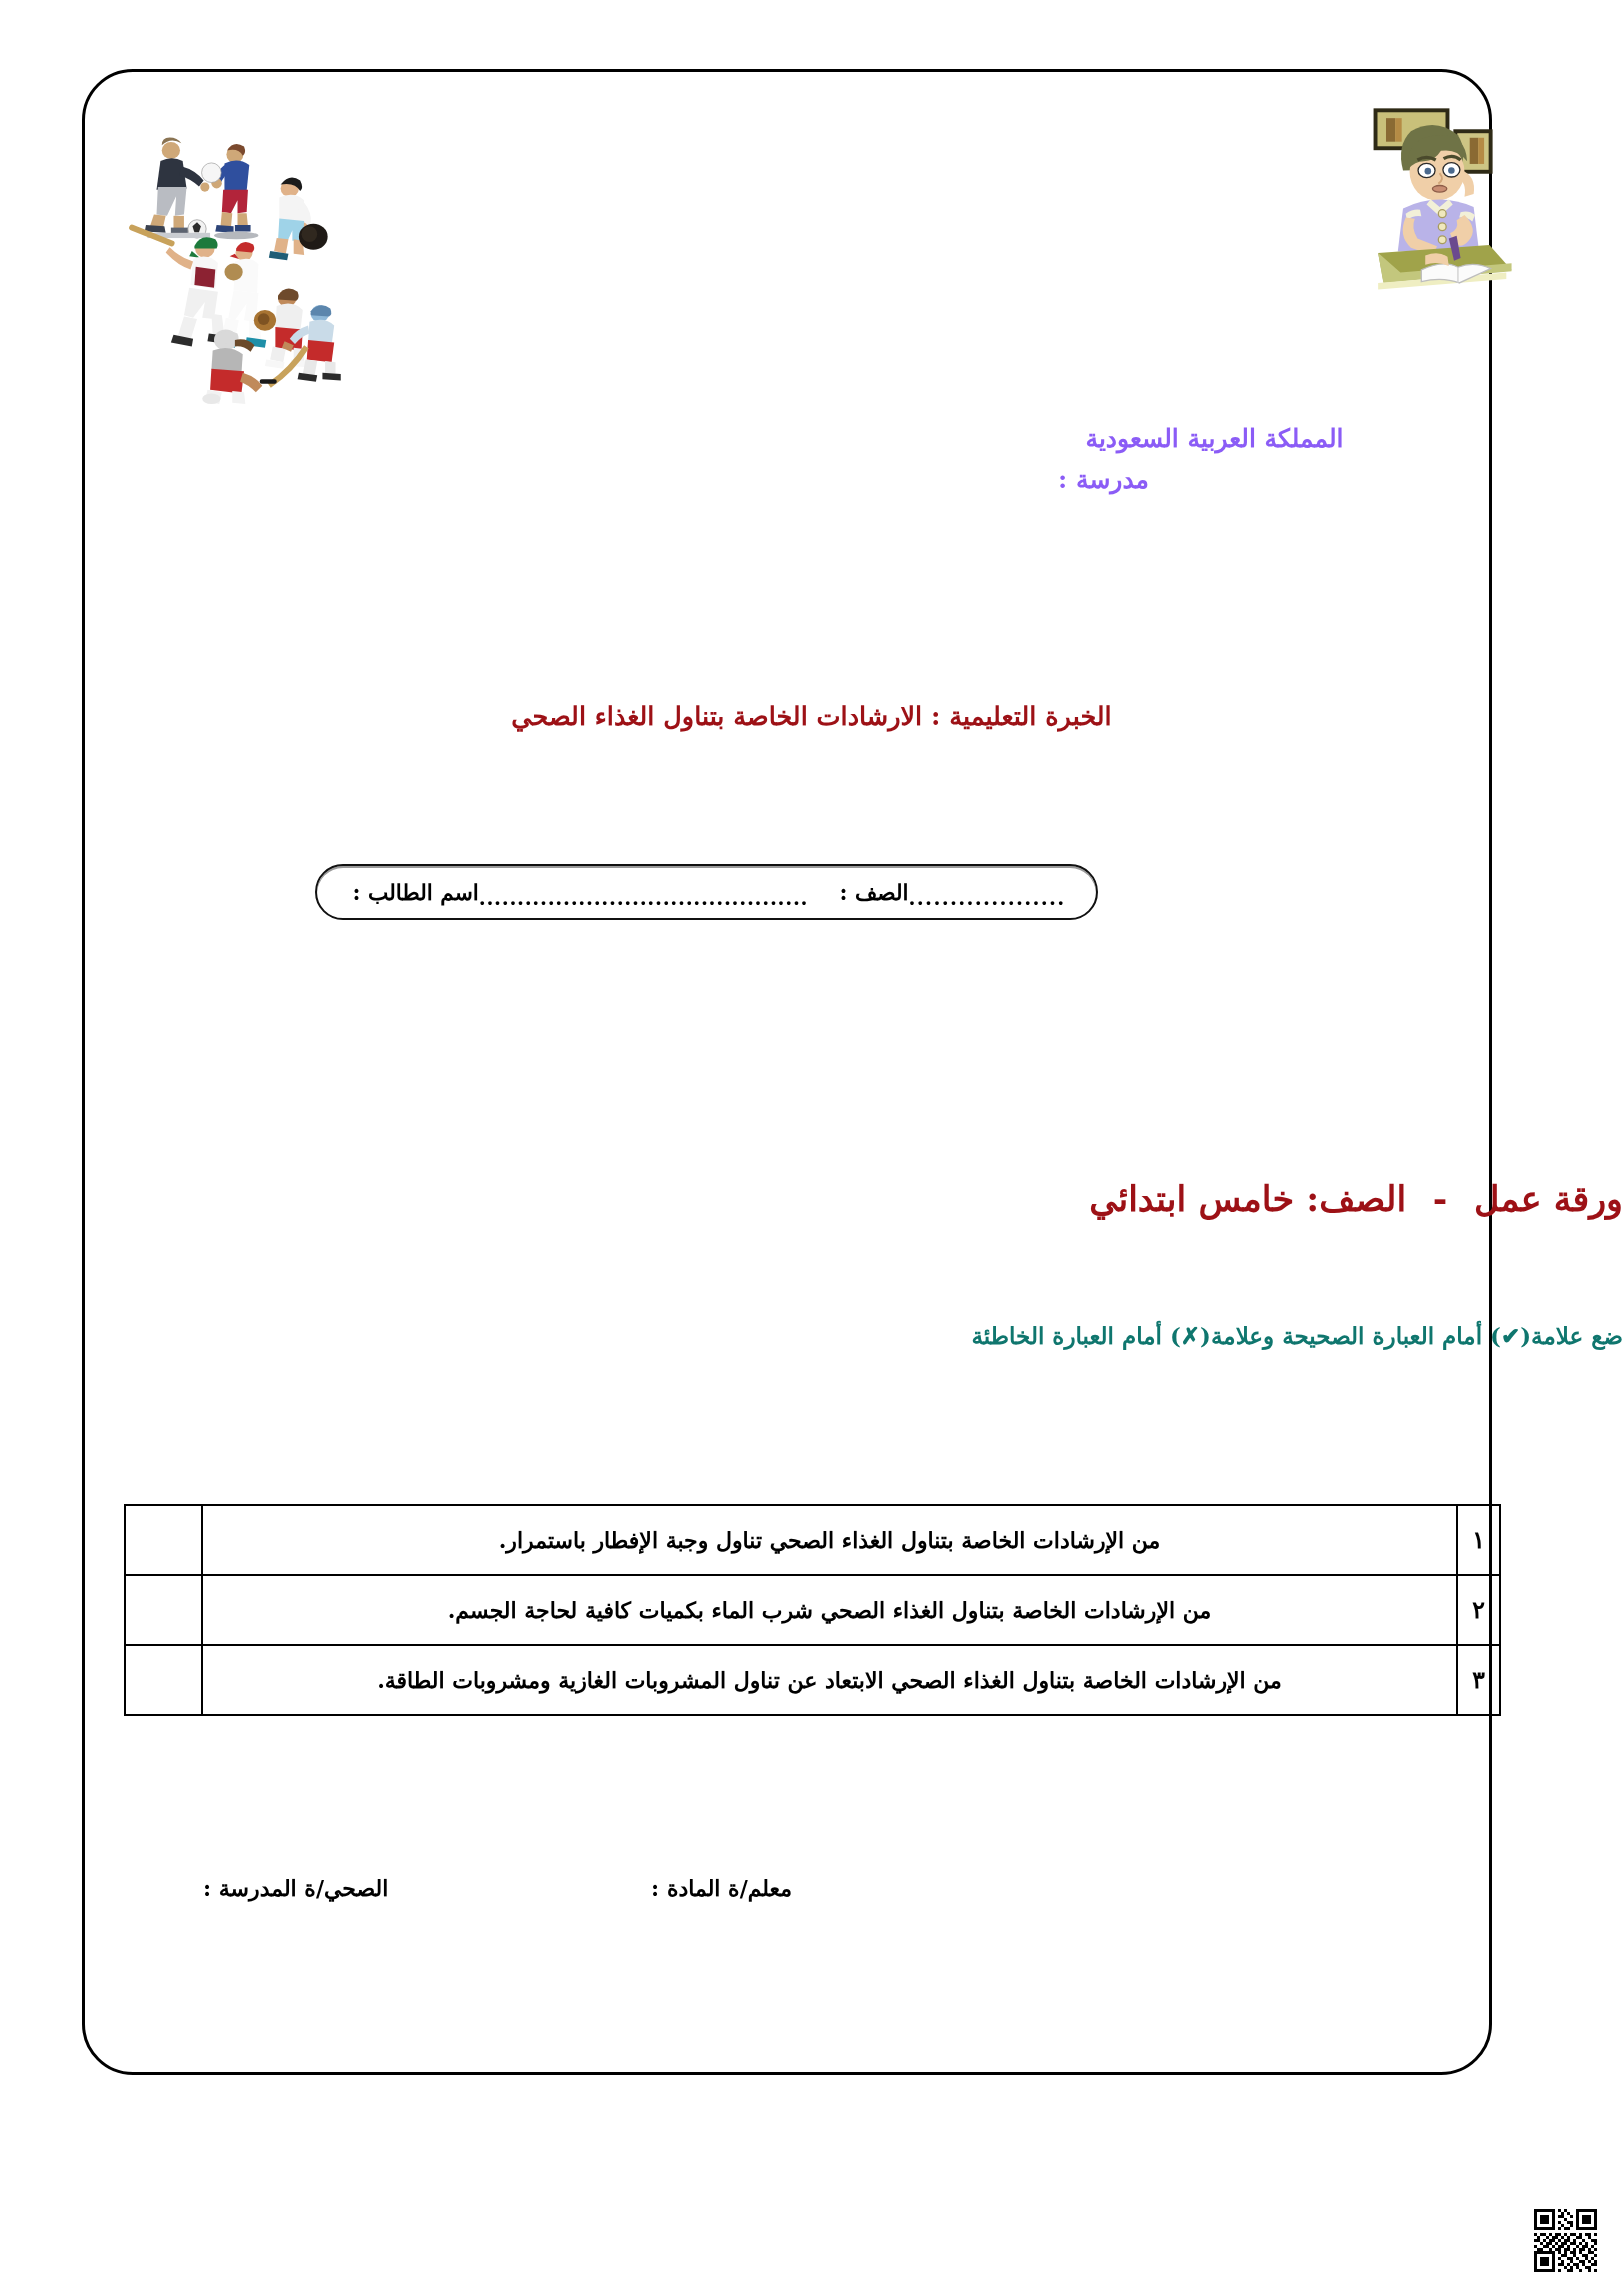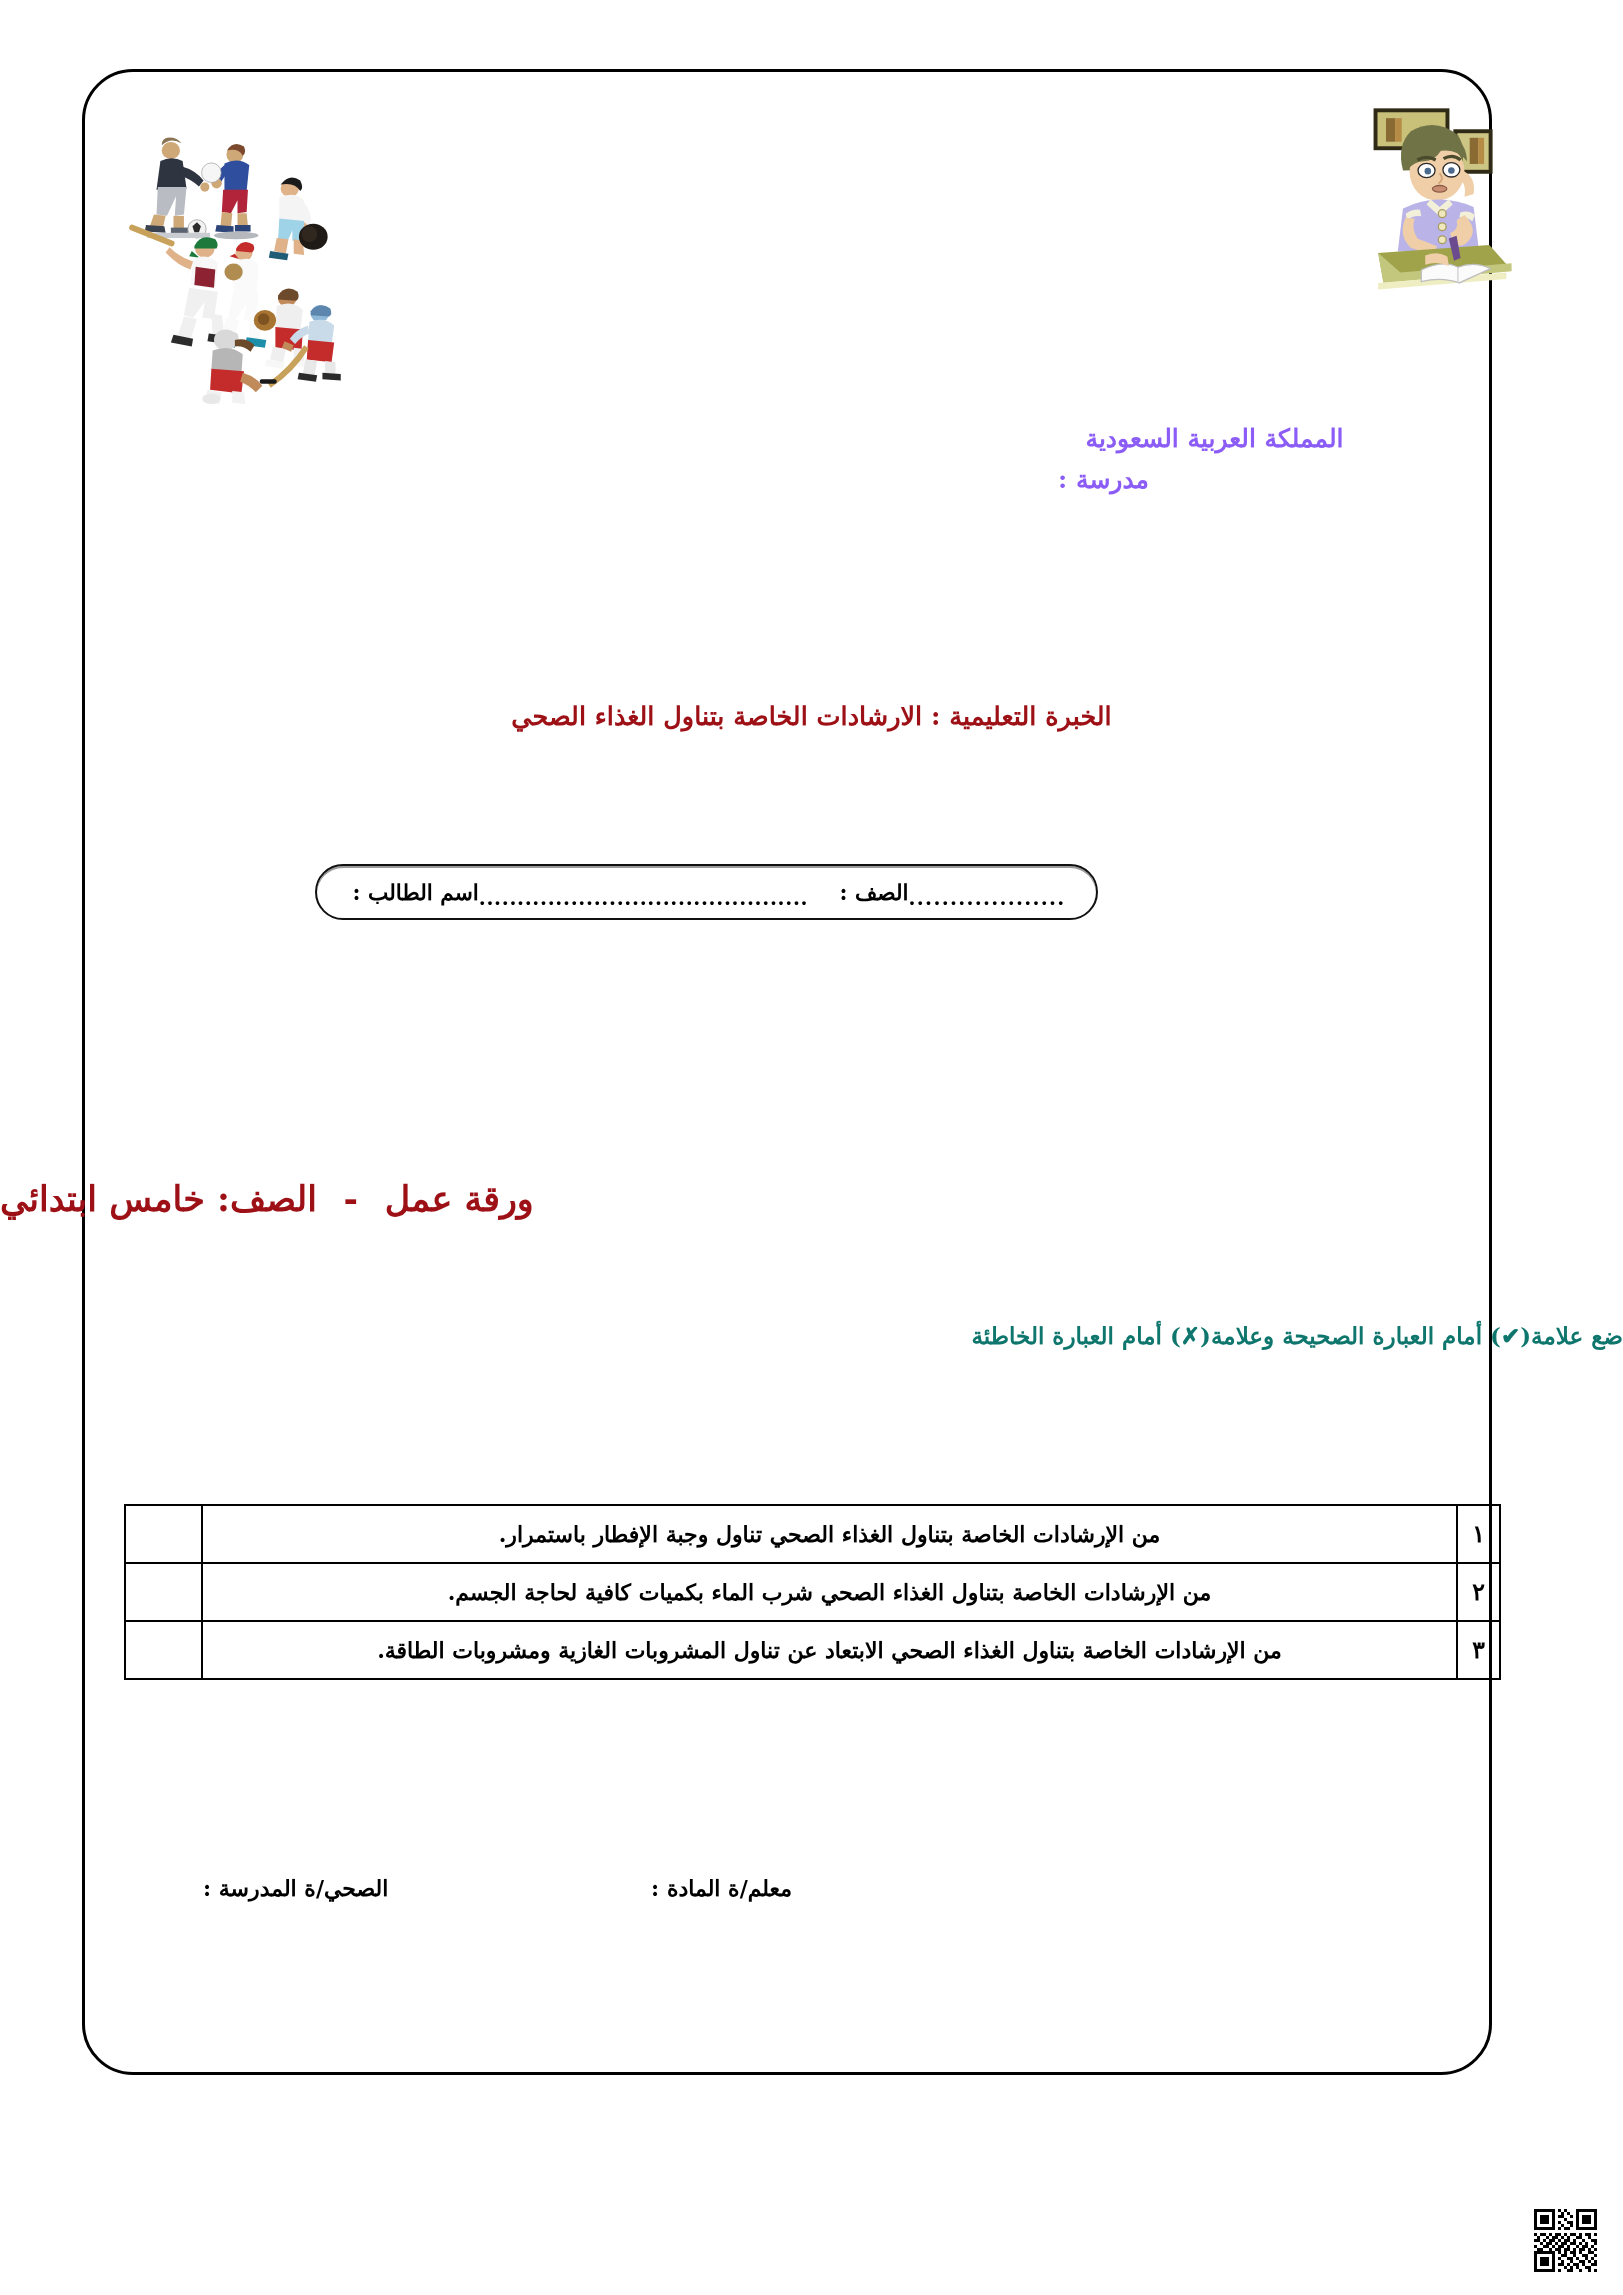--- a/index.html
+++ b/index.html
@@ -115,21 +115,21 @@
   }
   #student-info-box .dots-long { letter-spacing: 0.7px; }
   #student-info-box .gap { width: 26px; }
 
   
   #worksheet-title {
     position: absolute;
     left: 0;
     right: 0;
     top: 1178px;
-    text-align: left;
+    text-align: right;
     direction: rtl;
     font-family: "DejaVu Serif", "Liberation Serif", serif;
     font-weight: bold;
     font-size: 35px;
     color: #9d1116;
   }
   #worksheet-title .sep { padding: 0 14.4px; }
 
   
   #instruction-line {
@@ -150,21 +150,21 @@
     position: absolute;
     left: 124px;
     top: 1504px;
     width: 1377px;
     border-collapse: collapse;
     direction: rtl;
     table-layout: fixed;
   }
   #statements-table td {
     border: 2.6px solid #000000;
-    height: 58px;
+    height: 70px;
     padding: 0 11.8px;
     vertical-align: middle;
     font-family: "DejaVu Serif", "Liberation Serif", serif;
     font-weight: bold;
     color: #000;
     box-sizing: border-box;
   }
   #statements-table td.col-num {
     width: 43px;
     text-align: center;

